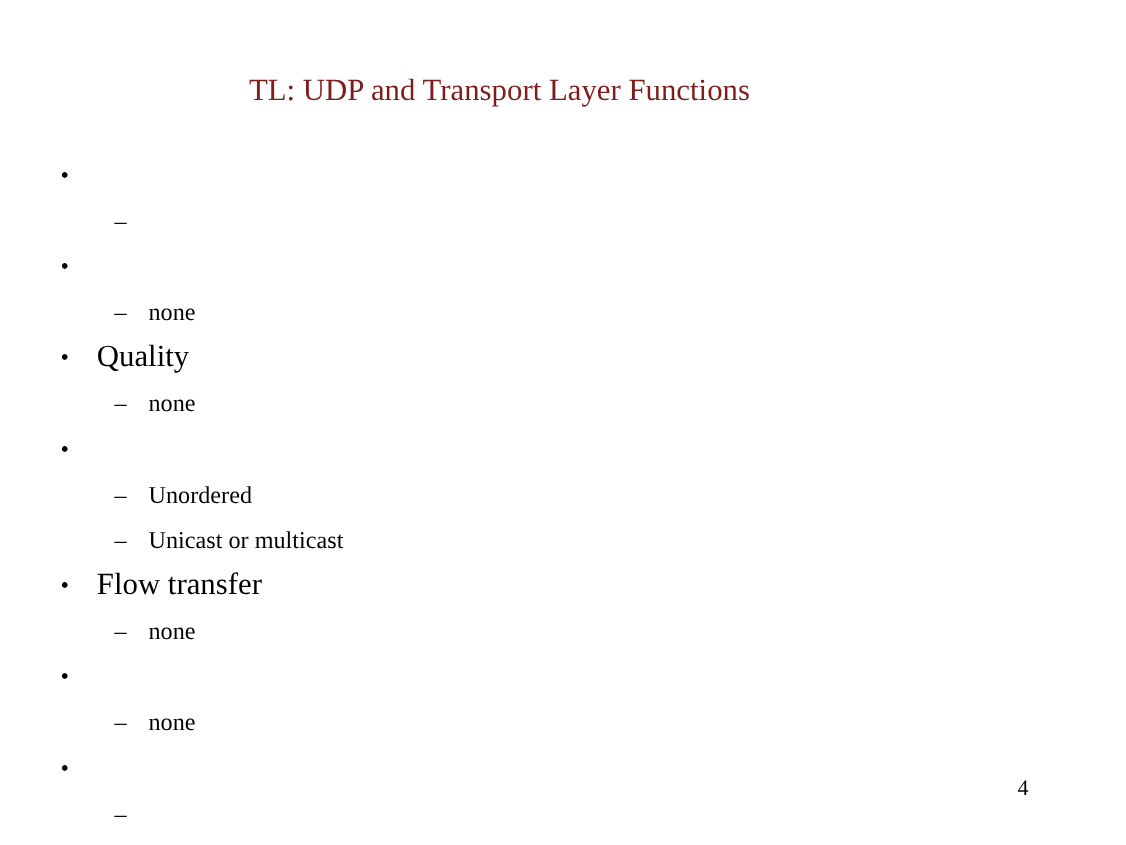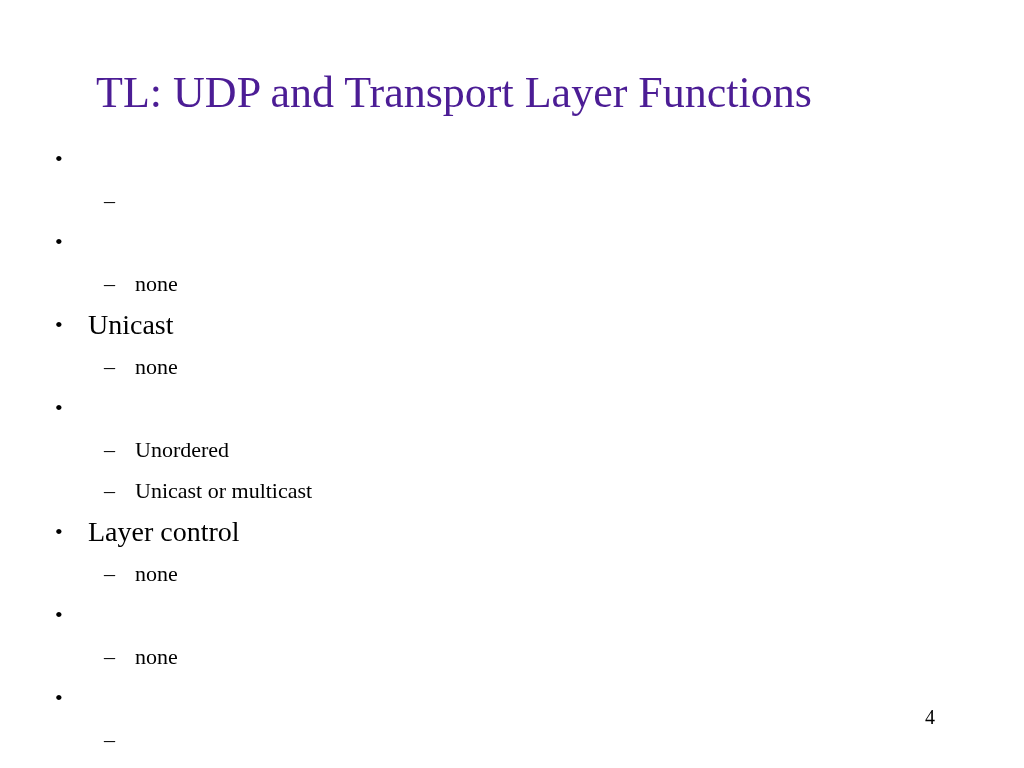--- a/index.html
+++ b/index.html
@@ -23,26 +23,26 @@
     background: #ffffff;
   }
 
   
   .slide-title {
     position: absolute;
     left: 0;
     top: 40px;
     width: 908px;
     text-align: center;
-    font-size: 44px;
+    font-size: 28px;
     line-height: 48px;
     font-weight: normal;
     letter-spacing: 0px;
     white-space: nowrap;
-    color: #4c1d95;
+    color: #7f1d1d;
   }
 
   
   .body-list {
     position: absolute;
     left: 0;
     top: 138px;
     width: 1024px;
   }
 
@@ -113,42 +113,42 @@
     <div class="bullet-l1">
       <span class="marker">•</span>
     </div>
     <div class="bullet-l2">
       <span class="marker">–</span>
       <span>none</span>
     </div>
 
     <div class="bullet-l1">
       <span class="marker">•</span>
-      <span>Unicast</span>
+      <span>Quality</span>
     </div>
     <div class="bullet-l2">
       <span class="marker">–</span>
       <span>none</span>
     </div>
 
     <div class="bullet-l1">
       <span class="marker">•</span>
     </div>
     <div class="bullet-l2">
       <span class="marker">–</span>
       <span>Unordered</span>
     </div>
     <div class="bullet-l2">
       <span class="marker">–</span>
       <span>Unicast or multicast</span>
     </div>
 
     <div class="bullet-l1">
       <span class="marker">•</span>
-      <span>Layer control</span>
+      <span>Flow transfer</span>
     </div>
     <div class="bullet-l2">
       <span class="marker">–</span>
       <span>none</span>
     </div>
 
     <div class="bullet-l1">
       <span class="marker">•</span>
     </div>
     <div class="bullet-l2">

